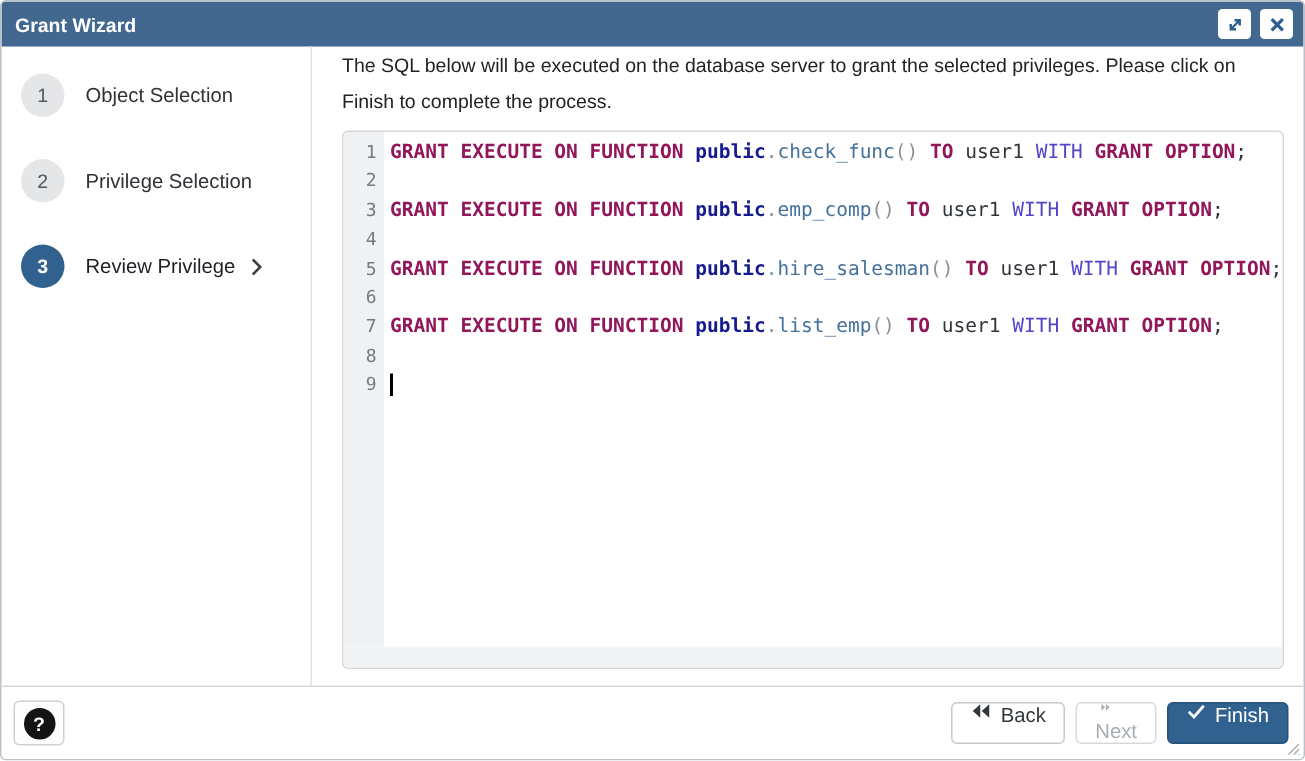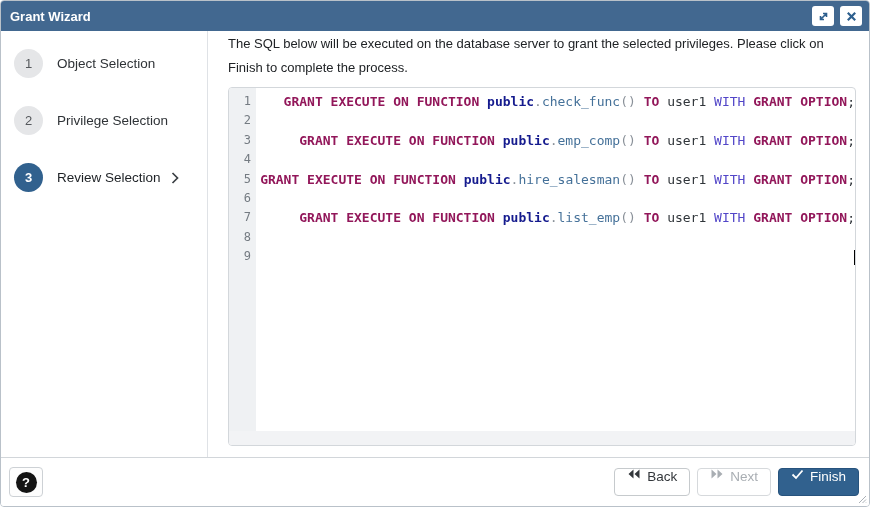--- a/index.html
+++ b/index.html
@@ -31,21 +31,21 @@
   .main { flex: 1; padding: 1px 14px 0 20px; min-width: 0; }
   .desc { font-size: 13px; line-height: 24px; color: #202326; max-width: 632px; margin-bottom: 7px; }
 
   
   .editor { width: 628px; height: 359px; border: 1px solid #d3d7db; border-radius: 4px;
             overflow: hidden; display: flex; flex-direction: column; background: #fff; }
   .editor-scroll { flex: 1; display: flex; min-height: 0; }
   .gutter { flex: 0 0 27px; width: 27px; background: #eff1f3; padding-top: 4px; text-align: right; }
   .ln { height: 19.4px; line-height: 19.4px; font-family: "DejaVu Sans Mono", monospace;
         font-size: 12px; color: #747b82; padding-right: 5px; }
-  .code { flex: 1; padding: 4px 0 0 4px; overflow: hidden; text-align: right; }
+  .code { flex: 1; padding: 4px 0 0 4px; overflow: hidden; }
   .cl { height: 19.4px; line-height: 19.4px; font-family: "DejaVu Sans Mono", monospace;
         font-size: 13px; white-space: pre; color: var(--codetext); }
   .tk-kw { color: var(--keyword); font-weight: bold; }
   .tk-builtin { color: var(--builtin); }
   .tk-id { color: var(--identifier); font-weight: bold; }
   .tk-fn { color: var(--fname); }
   .tk-punc { color: var(--punct); }
   .tk-plain { color: var(--codetext); }
   .cursor { display: inline-block; width: 1.5px; height: 15px; background: #000; vertical-align: middle; }
   .hscroll { flex: 0 0 14px; height: 14px; background: #f2f3f5; }
@@ -54,21 +54,21 @@
   .footer { flex: 0 0 49px; height: 49px; border-top: 1px solid #d2d6da; background: #fff;
             display: flex; align-items: center; padding: 0 10px 0 8px; position: relative; }
   .help-btn { width: 34px; height: 30px; border: 1px solid #cdd1d5; border-radius: 4px;
               background: #fdfdfd; display: flex; align-items: center; justify-content: center; cursor: pointer; }
   .help-circle { width: 21px; height: 21px; border-radius: 50%; background: #141414; color: #fff;
                  font-size: 13px; font-weight: bold; display: flex; align-items: center; justify-content: center; }
   .spacer { flex: 1; }
   .btn { height: 28px; padding: 0 12px; border: 1px solid #c6cacd; border-radius: 4px; background: #fff;
          font-size: 13.5px; color: #33373b; display: inline-flex; align-items: flex-start; gap: 6px;
          margin-left: 7px; cursor: pointer; font-family: inherit; }
-  .btn.disabled { color: #a9aeb3; border-color: #d6d9dc; cursor: default; }
+  .btn.disabled { color: #a9aeb3; border-color: #d6d9dc; cursor: default; flex-direction: column; }
   .btn.primary { background: var(--accent); border-color: #27537d; color: #fff; }
   .grip { position: absolute; right: 2px; bottom: 2px; }
 </style>
 </head>
 <body>
 
 <div class="dialog">
 
   <div class="titlebar">
     <span class="title">Grant Wizard</span>
@@ -89,21 +89,21 @@
         <div class="step">
           <span class="circle">1</span>
           <span class="label">Object Selection</span>
         </div>
         <div class="step">
           <span class="circle">2</span>
           <span class="label">Privilege Selection</span>
         </div>
         <div class="step active">
           <span class="circle">3</span>
-          <span class="label">Review Selection</span>
+          <span class="label">Review Privilege</span>
           <svg class="chev" width="8" height="12" viewBox="0 0 8 12">
             <path d="M1.5 1 L6.5 6 L1.5 11" fill="none" stroke="#3a3f44" stroke-width="1.7"></path>
           </svg>
         </div>
       </div>
 
     <div class="main">
       <div class="desc">The SQL below will be executed on the database server to grant the selected privileges. Please click on Finish to complete the process.</div>
 
       <div class="editor">

